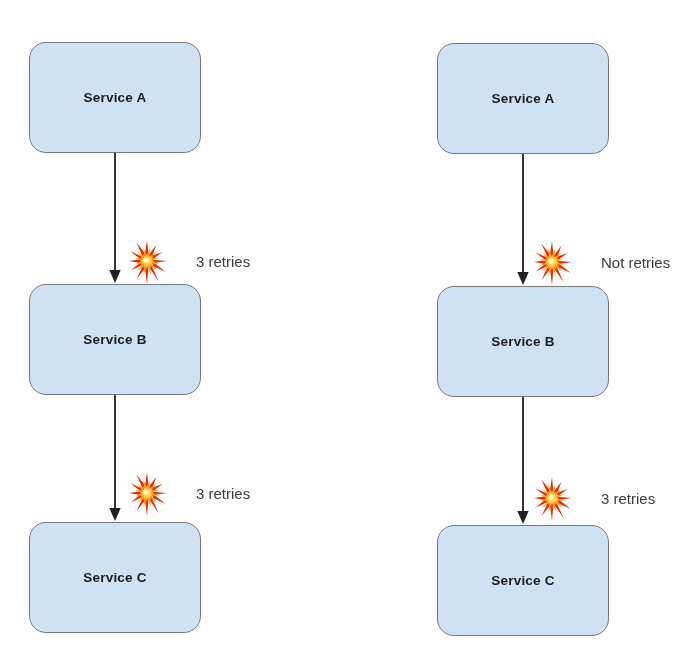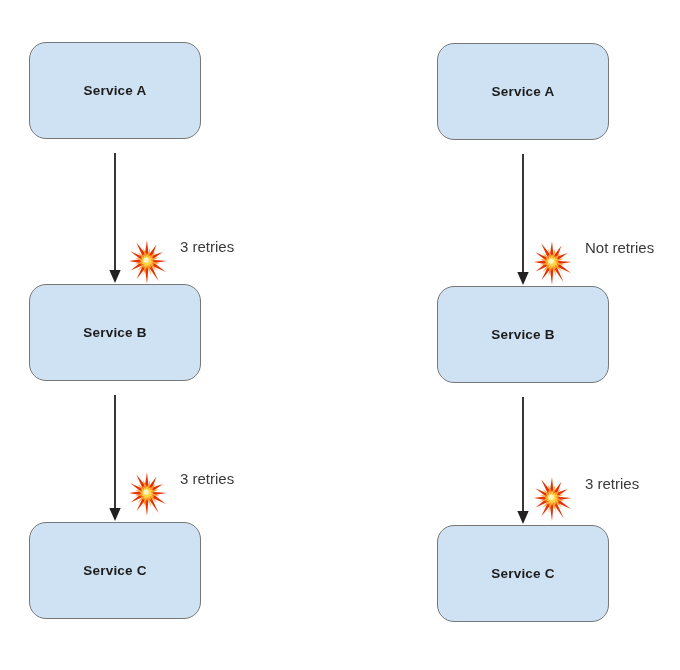--- a/index.html
+++ b/index.html
@@ -5,31 +5,31 @@
   html,body{margin:0;padding:0;}
   body{
     width:680px;height:670px;background:#ffffff;position:relative;overflow:hidden;
     font-family:"Liberation Sans","DejaVu Sans",sans-serif;
   }
   .canvas{position:absolute;inset:0;}
   svg.overlay{position:absolute;left:0;top:0;width:680px;height:670px;pointer-events:none;}
   .arrow-line{stroke:var(--arrow,#212121);stroke-width:1.8;fill:none;}
   .arrowhead{fill:var(--arrow,#212121);}
   .node{
-    position:absolute;width:172px;height:97px;box-sizing:border-box;
+    position:absolute;width:172px;height:111px;box-sizing:border-box;
     background:var(--node-fill,#cfe2f3);
     border:1.6px solid var(--node-border,#777);
     border-radius:17px;
     display:flex;align-items:center;justify-content:center;
   }
   .node-label{
     font-size:13.5px;font-weight:bold;color:var(--node-text,#1c1c1c);letter-spacing:.2px;
   }
   .annot{
-    position:absolute;display:flex;align-items:flex-start;gap:10px;height:46px;
+    position:absolute;display:flex;align-items:center;gap:26px;height:46px;
   }
   svg.burst{width:46px;height:46px;display:block;flex:0 0 auto;}
   .burst .l1{fill:var(--burst-outer,#e63200);}
   .burst .l2{fill:var(--burst-mid,#ff9e2c);}
   .burst .l3{fill:var(--burst-inner,#ffd84a);}
   .burst .l4{fill:var(--burst-core,#fff6c8);}
   .edge-label{
     font-size:15px;color:var(--edge-label-text,#3a3a3a);white-space:nowrap;
   }
 </style>

